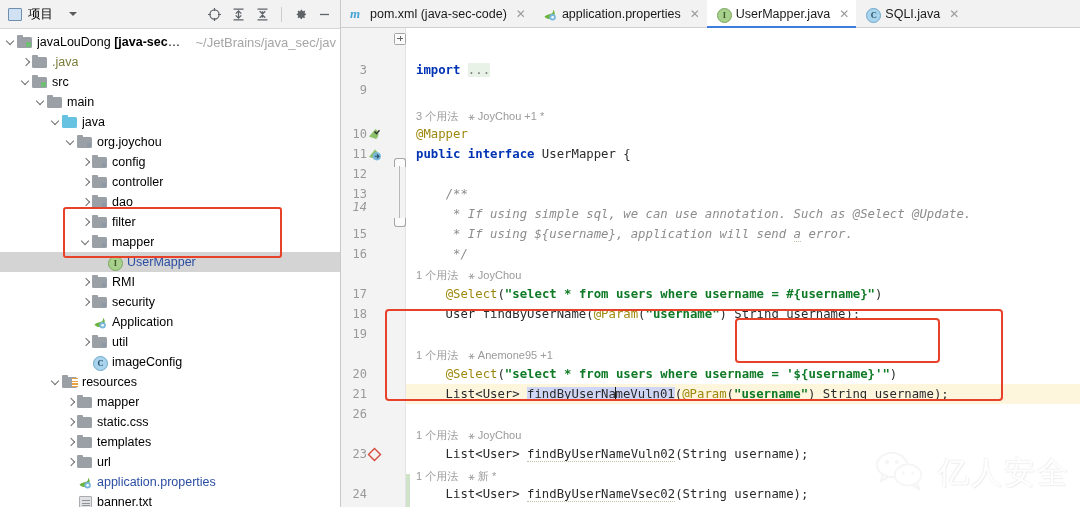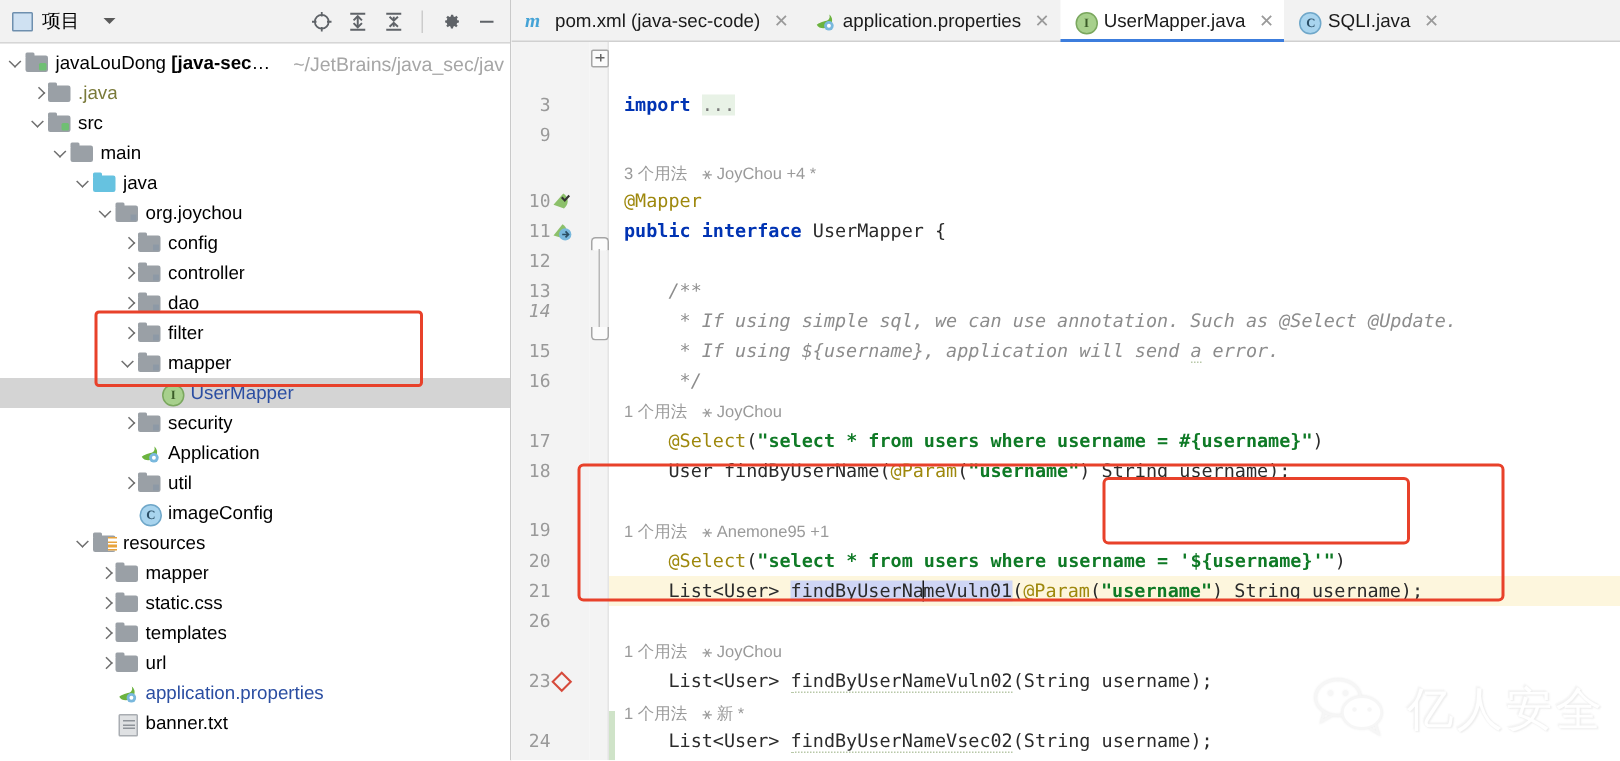--- a/index.html
+++ b/index.html
@@ -313,20 +313,28 @@
             <span class="dot-iface">I</span>
           </span>
           <span class="lbl blue">UserMapper</span>
         </div>
         <div class="row">
           <span style="width: 81px; flex: 0 0 81px;"></span>
           <span class="arrow r"></span>
           <span class="ico">
             <span class="f-folder f-pkg"></span>
           </span>
+          <span class="lbl ">RMI</span>
+        </div>
+        <div class="row">
+          <span style="width: 81px; flex: 0 0 81px;"></span>
+          <span class="arrow r"></span>
+          <span class="ico">
+            <span class="f-folder f-pkg"></span>
+          </span>
           <span class="lbl ">security</span>
         </div>
         <div class="row">
           <span style="width: 81px; flex: 0 0 81px;"></span>
           <span class="arrow "></span>
           <span class="ico">
             <span class="ic-spring"><svg width="13" height="13" viewBox="0 0 13 13">
                 <path d="M1.5 8.5c1.5 3 7 3.5 9.5-.5 1.5-2.4.6-5-1.2-6.3.5 1.2.4 2.4-.4 3.3C8 6.4 4.6 6 1.5 8.5z" fill="#6cb33f"></path>
                 <circle cx="9.6" cy="9.2" r="3.2" fill="#79b8dd"></circle>
                 <circle cx="9.6" cy="9.2" r="1.3" fill="#fff"></circle>
@@ -475,21 +483,21 @@
               <circle cx="9.8" cy="9.3" r="4.1" fill="#79b8dd"></circle>
               <path d="M7.8 9.3h4M10 7.3l2 2-2 2" fill="none" stroke="#2b4e63" stroke-width="1.1"></path>
             </svg></div>
           <div class="ln" style="top: 136px; line-height: 20px;">12</div>
           <div class="ln" style="top: 156px; line-height: 20px;">13</div>
           <div class="ln" style="top: 169px; line-height: 20px; font-style: italic;">14</div>
           <div class="ln" style="top: 196px; line-height: 20px;">15</div>
           <div class="ln" style="top: 216px; line-height: 20px;">16</div>
           <div class="ln" style="top: 256px; line-height: 20px;">17</div>
           <div class="ln" style="top: 276px; line-height: 20px;">18</div>
-          <div class="ln" style="top: 296px; line-height: 20px; margin-top: 19px;">19</div>
+          <div class="ln" style="top: 296px; line-height: 20px;">19</div>
           <div class="ln" style="top: 336px; line-height: 20px;">20</div>
           <div class="ln" style="top: 356px; line-height: 20px; text-align: right;">21</div>
           <div class="ln" style="top: 376px; line-height: 20px;">26</div>
           <div class="ln" style="top: 416px; line-height: 20px;">23</div>
           <div class="gic" style="top: 419px;"><svg width="15" height="15" viewBox="0 0 15 15">
               <path d="M7.5 1.5 13.5 7.5 7.5 13.5 1.5 7.5Z" fill="none" stroke="#d64a3b" stroke-width="1.4"></path>
             </svg></div>
           <div class="ln" style="top: 456px; line-height: 20px;">24</div>
           <div class="ln" style="top: 476px; line-height: 20px;">25</div>
         </div>
@@ -510,21 +518,21 @@
           <div class="cl" style="top: 156px;">    <span class="cmt">/**</span></div>
           <div class="cl" style="top: 176px;">    <span class="cmt"> * If using simple sql, we can use annotation. Such as @Select @Update.</span></div>
           <div class="cl" style="top: 196px;">    <span class="cmt"> * If using ${username}, application will send <span class="wave">a</span> error.</span></div>
           <div class="cl" style="top: 216px;">    <span class="cmt"> */</span></div>
           <div class="cl" style="top: 256px;">    <span class="ann">@Select</span>(<span class="str">"select * from users where username = #{username}"</span>)</div>
           <div class="cl" style="top: 276px;">    User findByUserName(<span class="ann">@Param</span>(<span class="str">"username"</span>) String username);</div>
           <div class="cl" style="top: 336px;">    <span class="ann">@Select</span>(<span class="str">"select * from users where username = '${username}'"</span>)</div>
           <div class="cl" style="top: 356px;">    List&lt;User&gt; <span class="sel">findByUserNa<span class="caret"></span>meVuln01</span>(<span class="ann">@Param</span>(<span class="str">"username"</span>) String username);</div>
           <div class="cl" style="top: 416px;">    List&lt;User&gt; <span class="wave">findByUserNameVuln02</span>(String username);</div>
           <div class="cl" style="top: 456px;">    List&lt;User&gt; <span class="wave">findByUserNameVsec02</span>(String username);</div>
-          <div class="hint" style="top: 79px;"><span>3 个用法</span><span class="au">⚹ JoyChou +4 *</span></div>
+          <div class="hint" style="top: 79px;"><span>3 个用法</span><span class="au">⚹ JoyChou +1 *</span></div>
           <div class="hint" style="top: 238px;"><span>1 个用法</span><span class="au">⚹ JoyChou</span></div>
           <div class="hint" style="top: 318px;"><span>1 个用法</span><span class="au">⚹ Anemone95 +1</span></div>
           <div class="hint" style="top: 398px;"><span>1 个用法</span><span class="au">⚹ JoyChou</span></div>
           <div class="hint" style="top: 439px;"><span>1 个用法</span><span class="au">⚹ 新 *</span></div>
         </div>
 
       <div class="code-redbox" style="left:44px;top:281px;width:614px;height:88px;"></div>
       <div class="code-redbox inner" style="left:394px;top:290px;width:201px;height:41px;"></div>
 
       <div class="wm">

